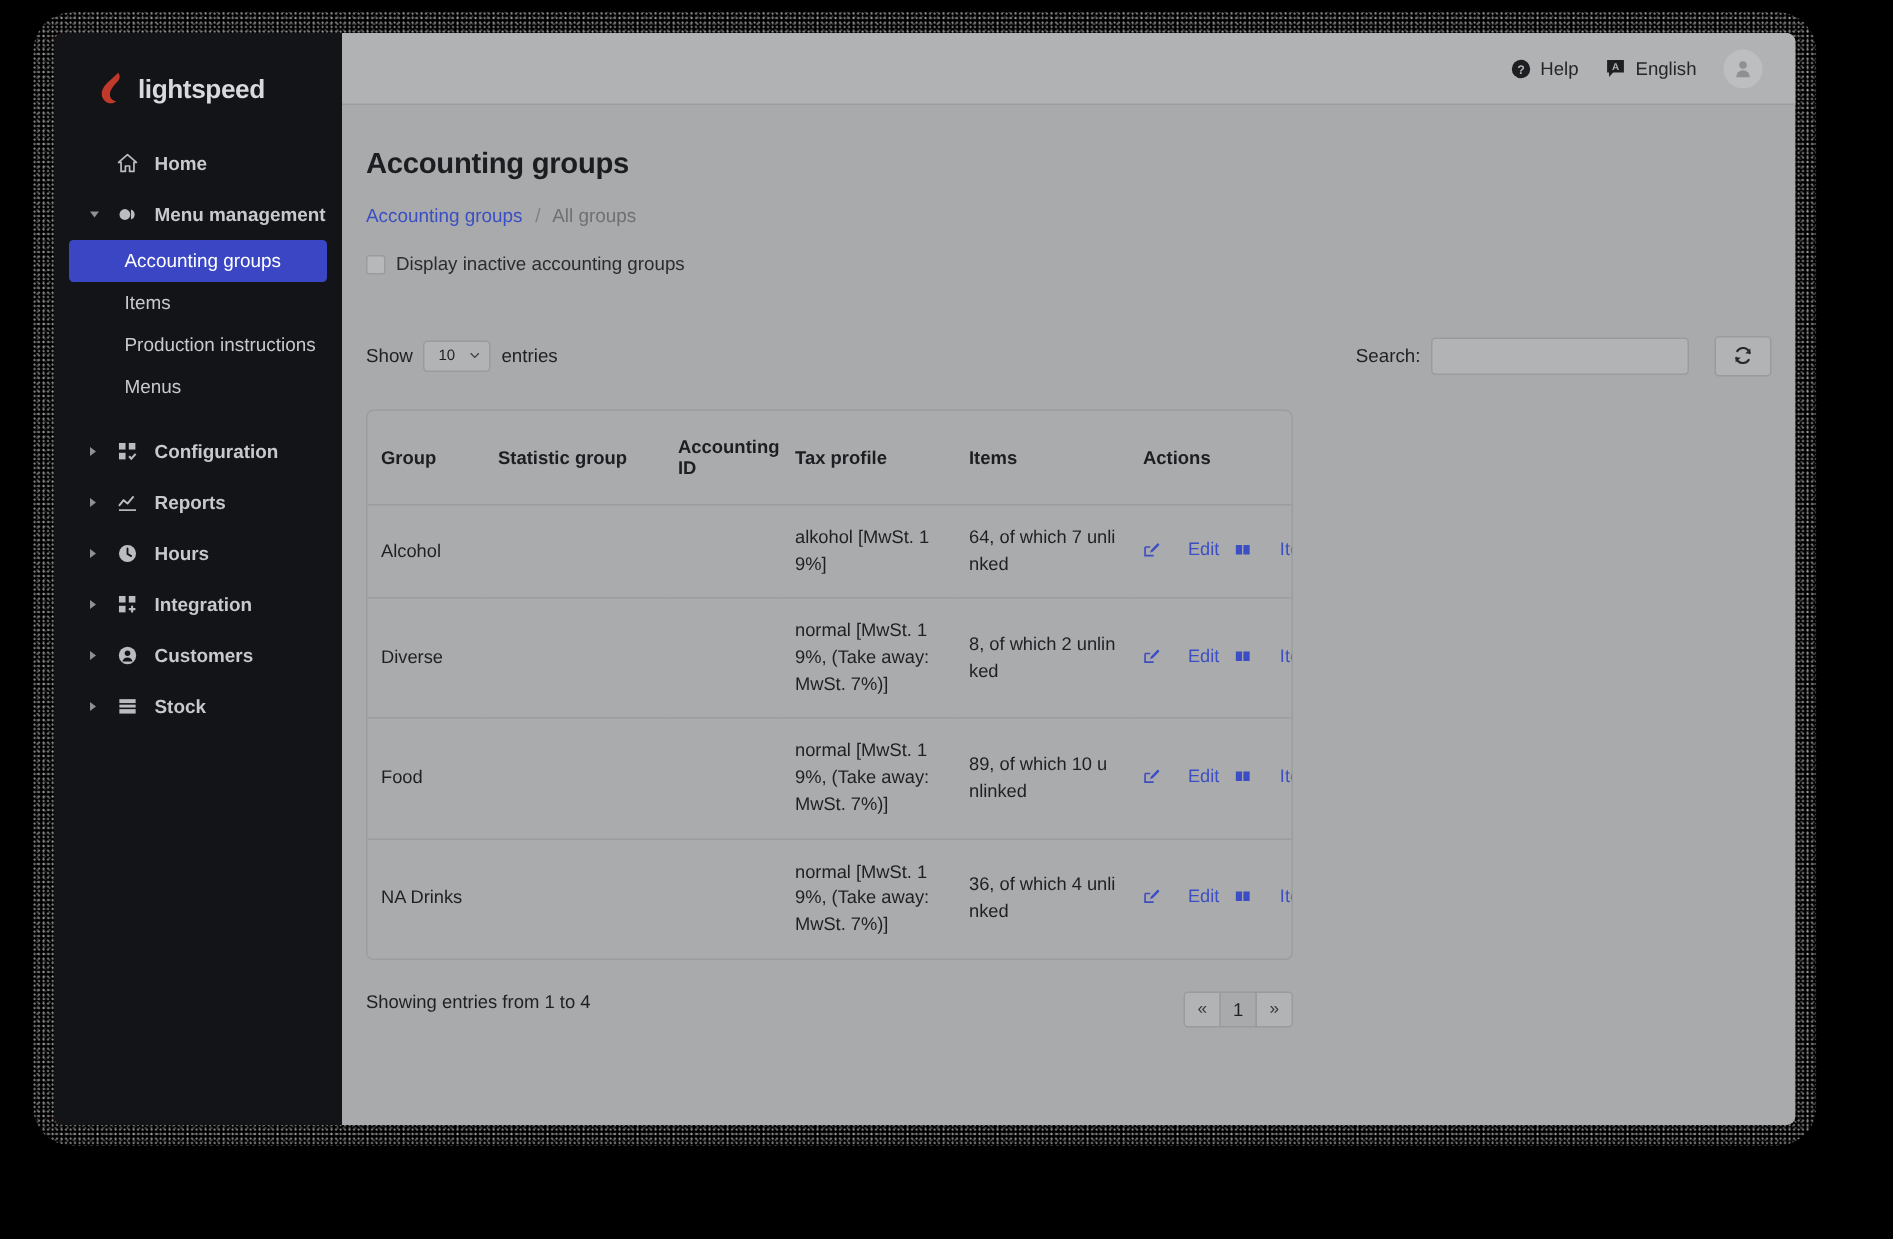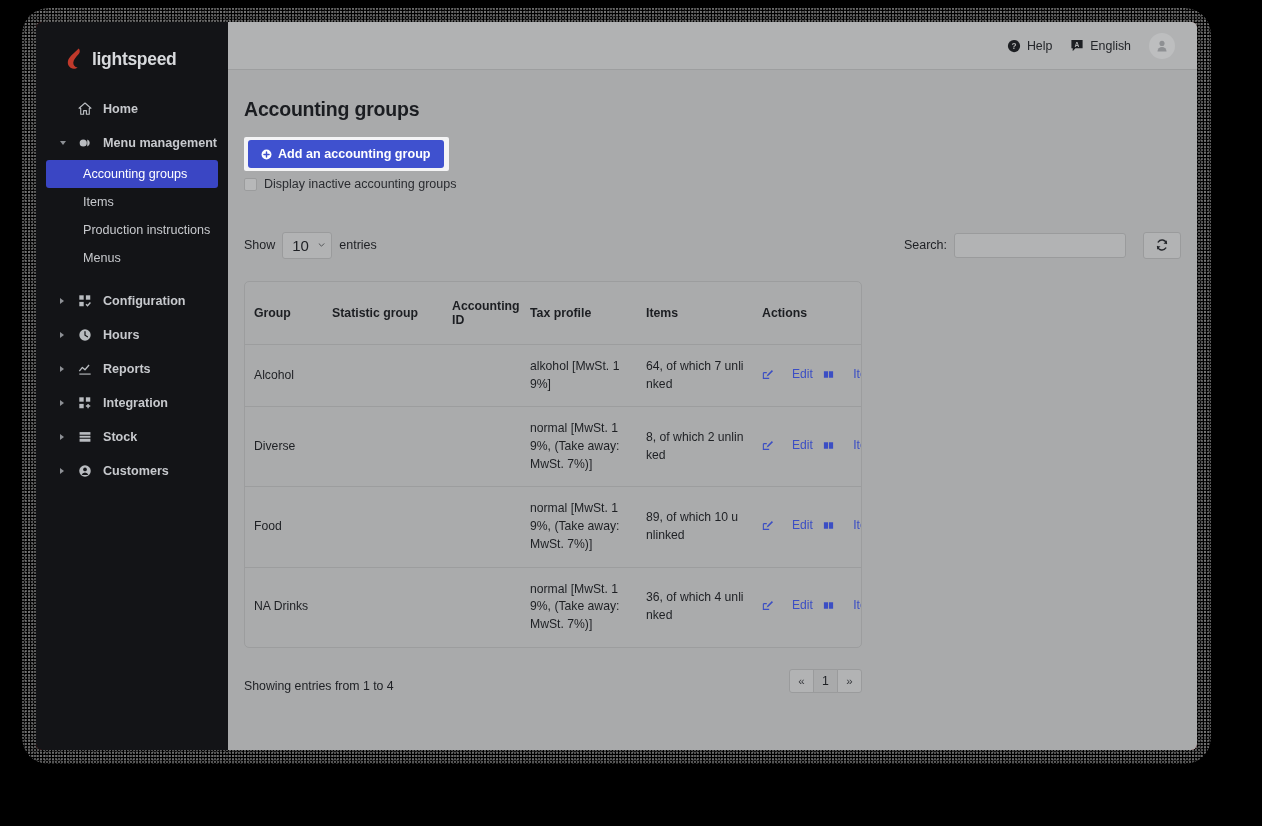--- a/index.html
+++ b/index.html
@@ -163,21 +163,21 @@
     display: flex; align-items: center;
     margin-top: 40px;
     height: 28px;
     gap: 24px;
   }
   .showbox { display: flex; align-items: center; gap: 7px; font-size: 12.5px; color: #1e2024; }
   select.len-select {
     -webkit-appearance: none; appearance: none;
     background: #b2b3b4;
     border: 1px solid #9a9b9c; border-radius: 3px;
-    font-size: 15px; color: #1e2024;
+    font-size: 10px; color: #1e2024;
     padding: 4px 22px 4px 9px;
     font-family: "Liberation Sans", sans-serif;
     cursor: pointer;
   }
   .sel-wrap { position: relative; display: inline-block; }
   .sel-wrap .chev {
     position: absolute; right: 7px; top: 50%; margin-top: -2px;
     width: 7px; height: 4px; pointer-events: none;
   }
   .searchbox { display: flex; align-items: center; gap: 7px; margin-left: auto; }
@@ -226,21 +226,21 @@
   .actions { white-space: nowrap; }
   .act-link {
     color: #3b4ec4; font-size: 12.1px; text-decoration: none; cursor: pointer;
     display: inline-flex; align-items: center; gap: 19px;
   }
   .act-link + .act-link { margin-left: 7px; }
   .act-ic { width: 11px; height: 11px; display: block; }
 
   
   .tbl-foot {
-    display: flex; align-items: flex-end;
+    display: flex; align-items: flex-start;
     width: 618px; margin-top: 21px;
   }
   .tbl-foot .info { font-size: 12.3px; color: #1e2024; }
   .pager { margin-left: auto; display: flex; }
   .pg {
     min-width: 25px; height: 24px;
     border: 1px solid #9a9b9c;
     background: #b2b3b4;
     display: flex; align-items: center; justify-content: center;
     font-size: 11.5px; color: #36383c; cursor: pointer;
@@ -313,73 +313,73 @@
             <path d="M9.2 11.6l1.7 1.8 3.3-3.6" fill="none" stroke="#b9bcc0" stroke-width="1.6"></path>
           </svg>
         </span>
         <span class="nlabel">Configuration</span>
       </li>
 
       <li class="navitem">
         <span class="caret"></span>
         <span class="nicon">
           <svg viewBox="0 0 16 16" width="14" height="14">
+            <path d="M1.5 10.5 5 6.2l3 2.6 4.6-5.4" fill="none" stroke="#b9bcc0" stroke-width="1.5" stroke-linejoin="round"></path>
+            <path d="M1.5 13.8h13" stroke="#b9bcc0" stroke-width="1.3"></path>
+          </svg>
+        </span>
+        <span class="nlabel">Reports</span>
+      </li>
+
+      <li class="navitem">
+        <span class="caret"></span>
+        <span class="nicon">
+          <svg viewBox="0 0 16 16" width="14" height="14">
             <circle cx="8" cy="8" r="6.5" fill="#b9bcc0"></circle>
             <path d="M8 4.2V8.3l2.8 1.7" stroke="#131417" stroke-width="1.4" fill="none" stroke-linecap="round"></path>
           </svg>
         </span>
         <span class="nlabel">Hours</span>
-      </li>
-
-      <li class="navitem">
-        <span class="caret"></span>
-        <span class="nicon">
-          <svg viewBox="0 0 16 16" width="14" height="14">
-            <path d="M1.5 10.5 5 6.2l3 2.6 4.6-5.4" fill="none" stroke="#b9bcc0" stroke-width="1.5" stroke-linejoin="round"></path>
-            <path d="M1.5 13.8h13" stroke="#b9bcc0" stroke-width="1.3"></path>
-          </svg>
-        </span>
-        <span class="nlabel">Reports</span>
       </li>
 
       <li class="navitem">
         <span class="caret"></span>
         <span class="nicon">
           <svg viewBox="0 0 16 16" width="14" height="14">
             <rect x="1.5" y="1.5" width="5" height="5" fill="#b9bcc0"></rect>
             <rect x="9" y="1.5" width="5" height="5" fill="#b9bcc0"></rect>
             <rect x="1.5" y="9" width="5" height="5" fill="#b9bcc0"></rect>
             <path d="M11.5 9v5M9 11.5h5" stroke="#b9bcc0" stroke-width="1.6"></path>
           </svg>
         </span>
         <span class="nlabel">Integration</span>
       </li>
 
       <li class="navitem">
         <span class="caret"></span>
         <span class="nicon">
           <svg viewBox="0 0 16 16" width="14" height="14">
+            <circle cx="8" cy="8" r="6.6" fill="#b9bcc0"></circle>
+            <circle cx="8" cy="6.2" r="2.1" fill="#131417"></circle>
+            <path d="M4.2 12.6a3.9 3.9 0 0 1 7.6 0Z" fill="#131417"></path>
+          </svg>
+        </span>
+        <span class="nlabel">Customers</span>
+      </li>
+
+      <li class="navitem">
+        <span class="caret"></span>
+        <span class="nicon">
+          <svg viewBox="0 0 16 16" width="14" height="14">
             <rect x="1.8" y="2.4" width="12.4" height="3" fill="#b9bcc0"></rect>
             <rect x="1.8" y="6.6" width="12.4" height="2.2" fill="#b9bcc0"></rect>
             <rect x="1.8" y="10" width="12.4" height="3.4" fill="#b9bcc0"></rect>
           </svg>
         </span>
         <span class="nlabel">Stock</span>
-      </li>
-
-      <li class="navitem">
-        <span class="caret"></span>
-        <span class="nicon">
-          <svg viewBox="0 0 16 16" width="14" height="14">
-            <circle cx="8" cy="8" r="6.6" fill="#b9bcc0"></circle>
-            <circle cx="8" cy="6.2" r="2.1" fill="#131417"></circle>
-            <path d="M4.2 12.6a3.9 3.9 0 0 1 7.6 0Z" fill="#131417"></path>
-          </svg>
-        </span>
-        <span class="nlabel">Customers</span>
       </li>
 
     </ul>
   </nav>
 
   <div id="main">
 
     <header id="topbar">
       <div class="topitem">
         <svg class="help-ic" viewBox="0 0 16 16">
@@ -403,30 +403,26 @@
           <path d="M2.8 14.2a5.2 5.2 0 0 1 10.4 0Z" fill="#8e9093"></path>
         </svg>
       </div>
     </header>
 
     <section id="content">
       <div class="inner">
 
         <h1 class="page-title">Accounting groups</h1>
 
-
-        <div class="btn-focus-wrap">
-          <button class="btn-primary">
-            <svg class="plus-ic" viewBox="0 0 16 16">
-              <circle cx="8" cy="8" r="7.2" fill="#ffffff"></circle>
-              <path d="M8 4.3v7.4M4.3 8h7.4" stroke="#3f51cf" stroke-width="2.1" stroke-linecap="round"></path>
-            </svg>
-            <span>Add an accounting group</span>
-          </button>
+        <div class="breadcrumb">
+          <a>Accounting groups</a>
+          <span class="sep">/</span>
+          <span class="cur">All groups</span>
         </div>
+
 
         <div class="checkrow">
           <span class="cbox"></span>
           <label>Display inactive accounting groups</label>
         </div>
 
         <div class="ctl-row">
           <div class="showbox">
             <span>Show</span>
             <span class="sel-wrap">

